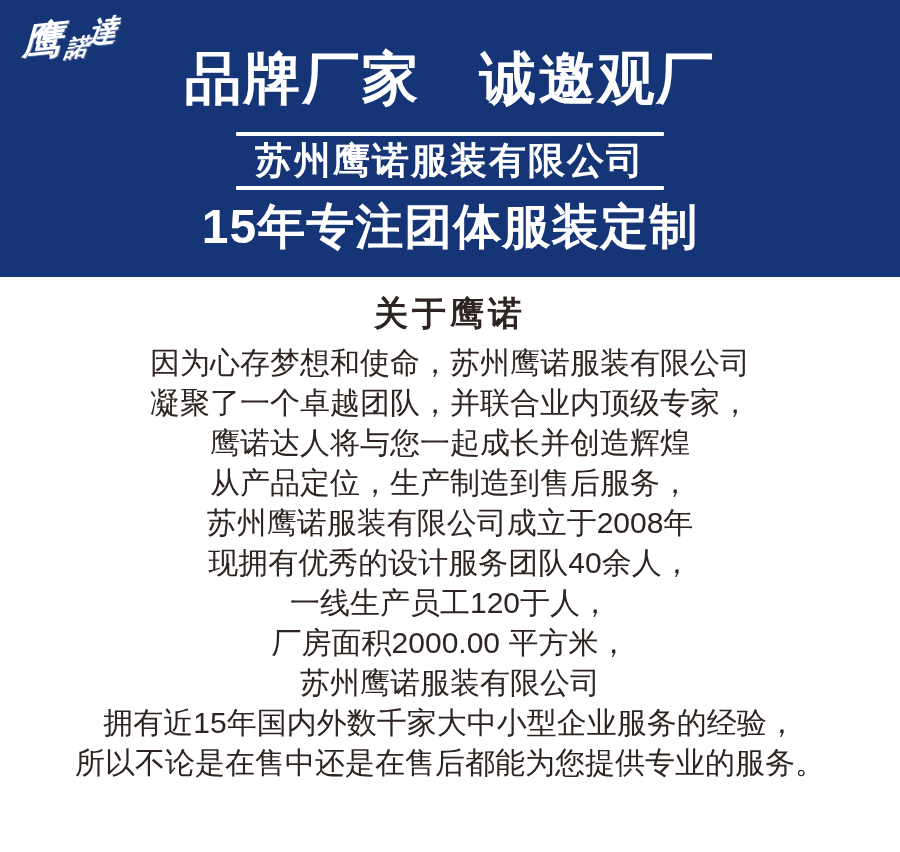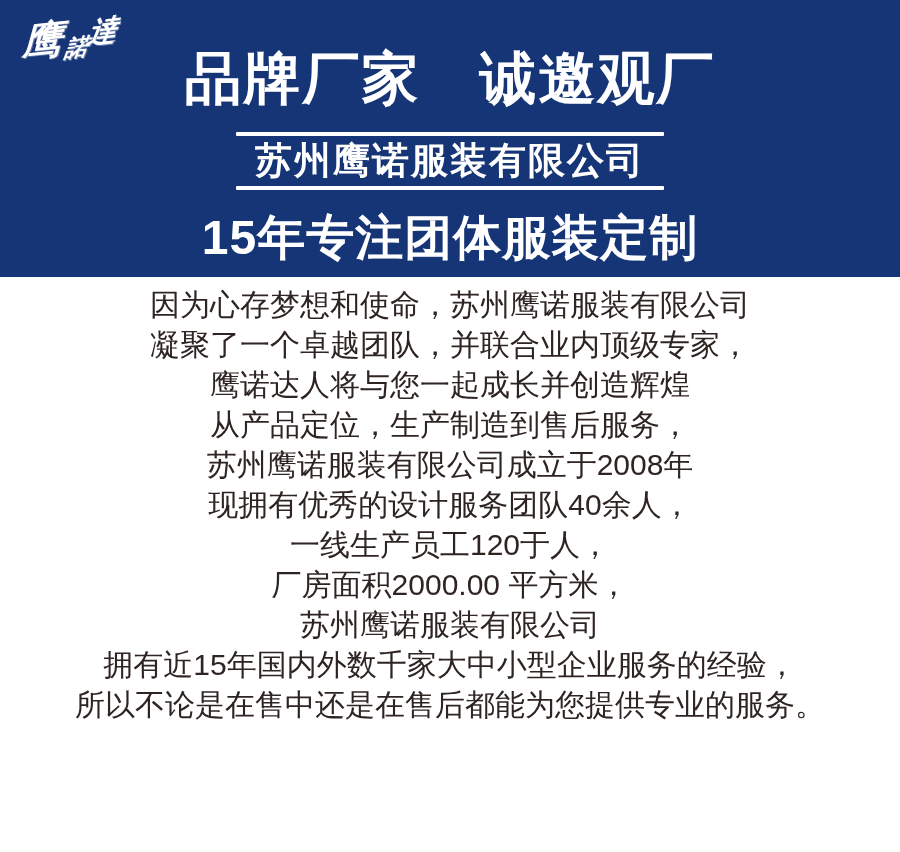--- a/index.html
+++ b/index.html
@@ -56,21 +56,21 @@
     border-radius: 1px;
   }
   .div-top { margin-top: 20px; }
   .h-company {
     font-size: 37px;
     line-height: 50px;
     font-weight: 700;
     letter-spacing: 2px;
   }
   .h-tagline {
-    margin-top: 19px;
+    margin-top: 8px;
     font-size: 48px;
     line-height: 58px;
     font-weight: 800;
     letter-spacing: 1px;
     white-space: nowrap;
   }
 
   
   .about {
     text-align: center;
@@ -109,20 +109,21 @@
     <div class="h-company">苏州鹰诺服装有限公司</div>
 
     <div class="h-divider"></div>
 
     <div class="h-tagline">15年专注团体服装定制</div>
 
   </div>
 
   <div class="about">
 
+    <div class="about-heading">关于鹰诺</div>
 
     <div class="about-lines">
       <div class="about-line">因为心存梦想和使命，苏州鹰诺服装有限公司</div>
       <div class="about-line">凝聚了一个卓越团队，并联合业内顶级专家，</div>
       <div class="about-line">鹰诺达人将与您一起成长并创造辉煌</div>
       <div class="about-line">从产品定位，生产制造到售后服务，</div>
       <div class="about-line">苏州鹰诺服装有限公司成立于2008年</div>
       <div class="about-line">现拥有优秀的设计服务团队40余人，</div>
       <div class="about-line">一线生产员工120于人，</div>
       <div class="about-line">厂房面积2000.00 平方米，</div>

